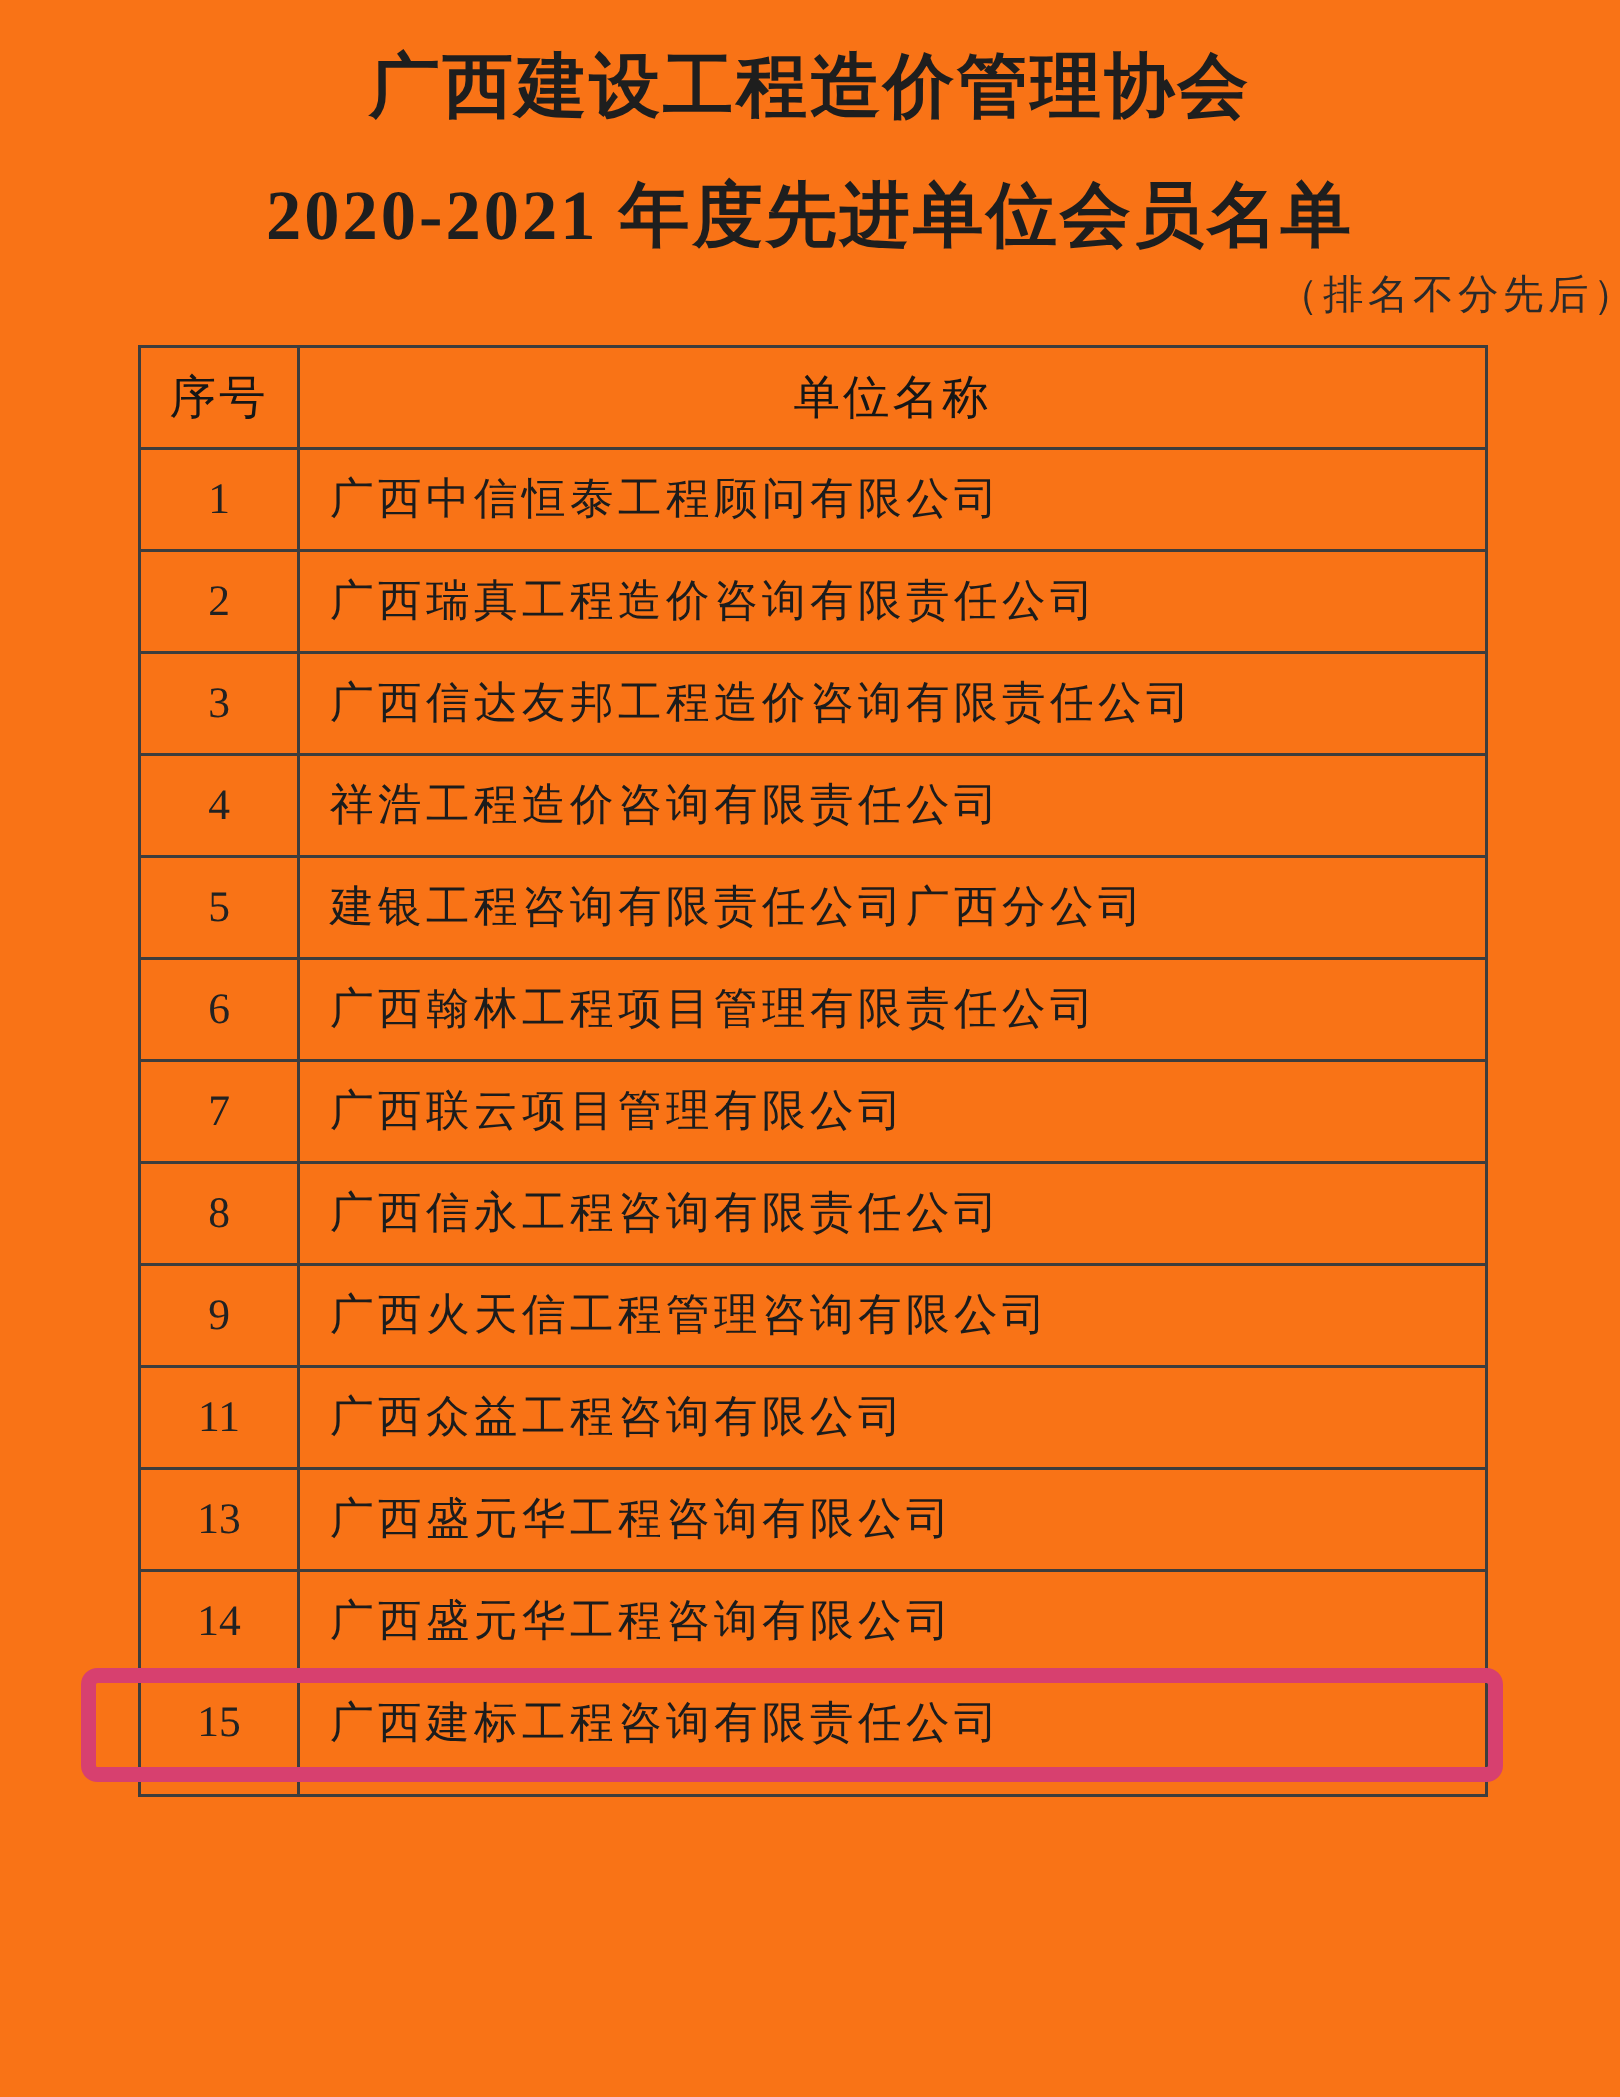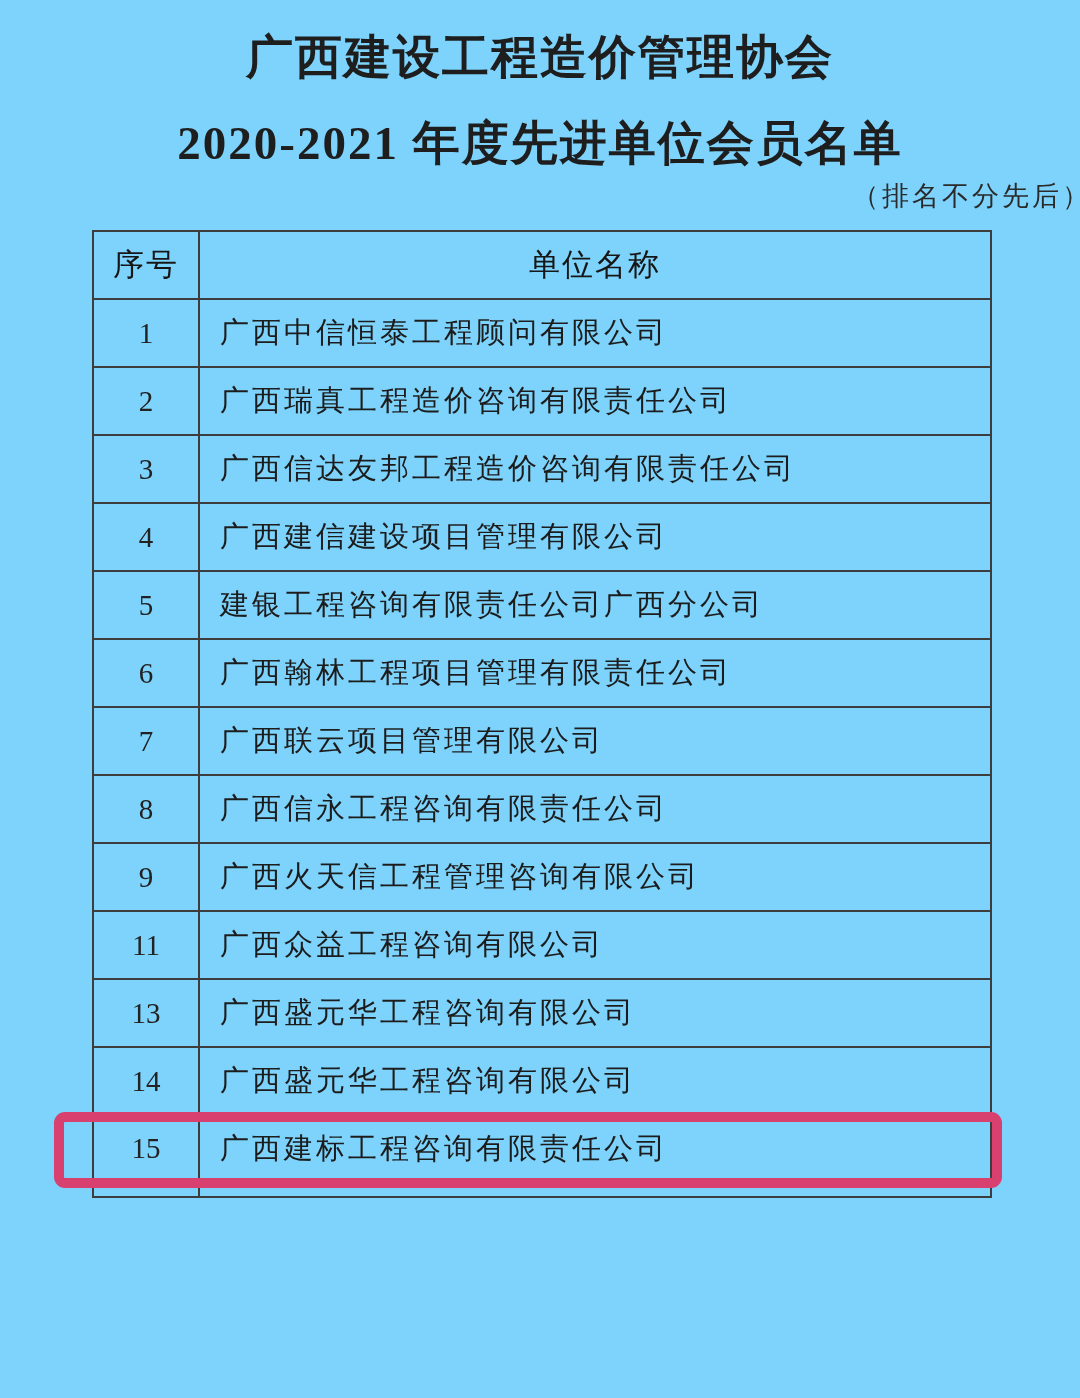--- a/index.html
+++ b/index.html
@@ -1,20 +1,20 @@
 <!DOCTYPE html>
 <html><head>
 <meta charset="utf-8">
 <style>
   html, body { margin: 0; padding: 0; }
   .page {
     position: relative;
     width: 1080px;
     height: 1398px;
-    background: #7dd3fc;
+    background: #f97316;
     overflow: hidden;
     font-family: "Liberation Serif", "DejaVu Serif", serif;
     color: #1e1e1e;
   }
   .title-line {
     position: absolute;
     left: 0;
     width: 100%;
     text-align: center;
     font-weight: bold;
@@ -120,21 +120,21 @@
         <tr>
           <td class="no">2</td>
           <td class="name">广西瑞真工程造价咨询有限责任公司</td>
         </tr>
         <tr>
           <td class="no">3</td>
           <td class="name">广西信达友邦工程造价咨询有限责任公司</td>
         </tr>
         <tr>
           <td class="no">4</td>
-          <td class="name">广西建信建设项目管理有限公司</td>
+          <td class="name">祥浩工程造价咨询有限责任公司</td>
         </tr>
         <tr>
           <td class="no">5</td>
           <td class="name">建银工程咨询有限责任公司广西分公司</td>
         </tr>
         <tr>
           <td class="no">6</td>
           <td class="name">广西翰林工程项目管理有限责任公司</td>
         </tr>
         <tr>

